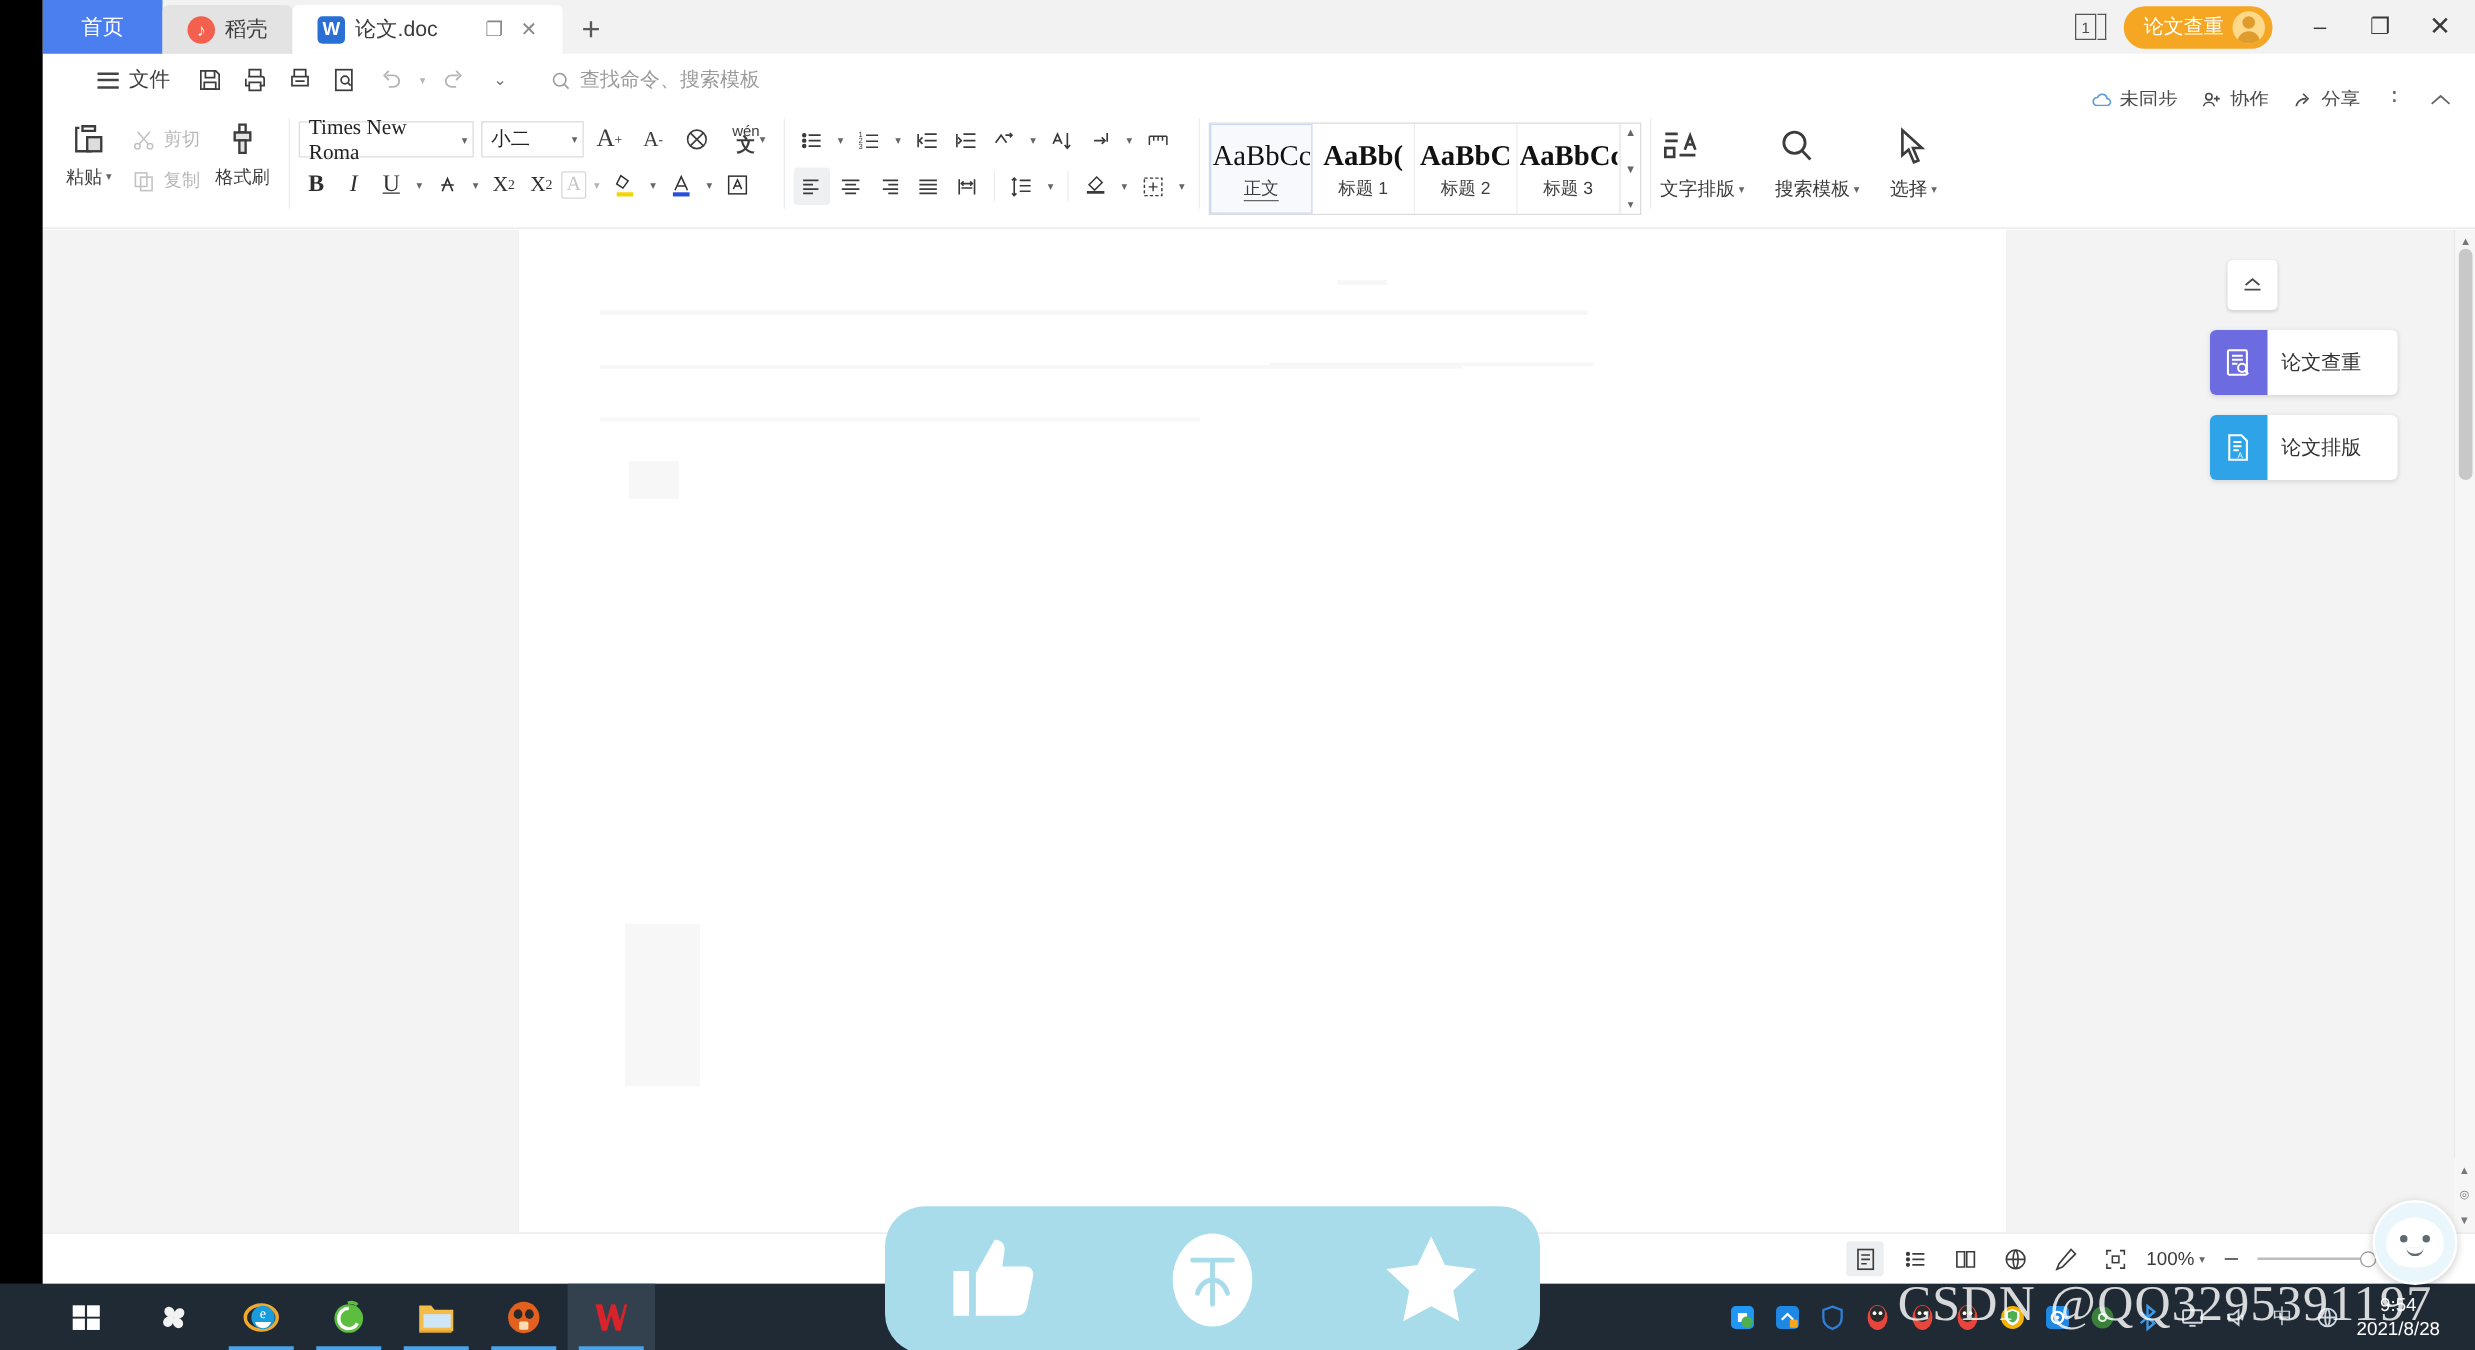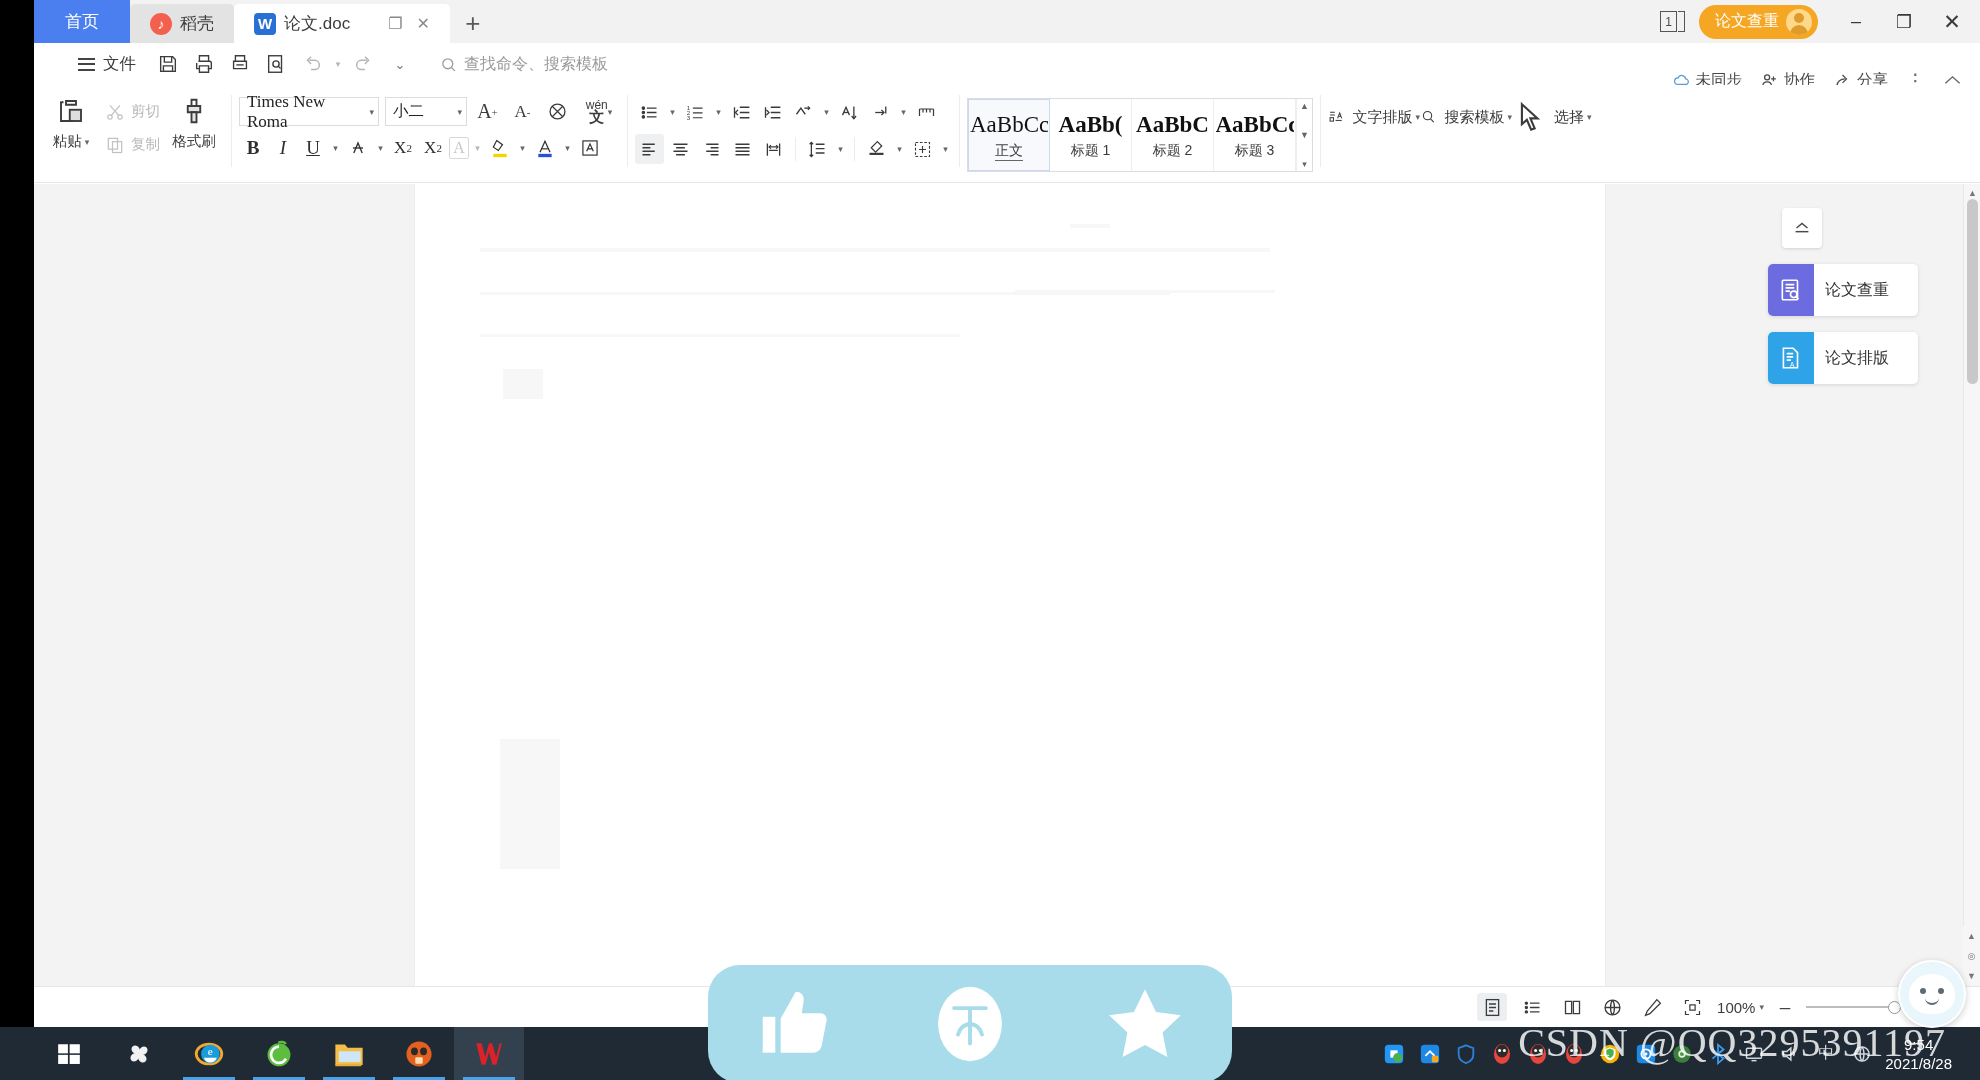--- a/index.html
+++ b/index.html
@@ -142,21 +142,21 @@
   .stylecell .sample { font-family:"Liberation Serif", serif; font-size:23px;
      color:#111; white-space:nowrap; overflow:hidden; width:78px; text-align:center;
      line-height:30px;}
   .stylecell .sample.b { font-weight:bold; }
   .stylecell .sname { font-size:14px; color:#3c3c3c; }
   .stylecell.sel .sname { border-bottom:1px solid #666; }
   .styleScroll { width:16px; display:flex; flex-direction:column;
      justify-content:space-between; align-items:center; padding:2px 0;
      border-left:1px solid #eee; font-size:9px; color:#666;}
 
-  .rbig { width:92px; display:flex; flex-direction:row; align-items:center;
+  .rbig { width:92px; display:flex; flex-direction:column; align-items:flex-start;
           padding-top:12px; gap:8px; color:#3c3c3c; font-size:15px;}
   .rbig svg { width:34px; height:34px; }
   .rbig .lbl { display:flex; align-items:center; gap:3px; white-space:nowrap;}
 
   
   .docarea {
     position:absolute; left:0; right:0; top:184px; bottom:41px;
     background:#f3f3f3; overflow:hidden;
   }
   .page {

